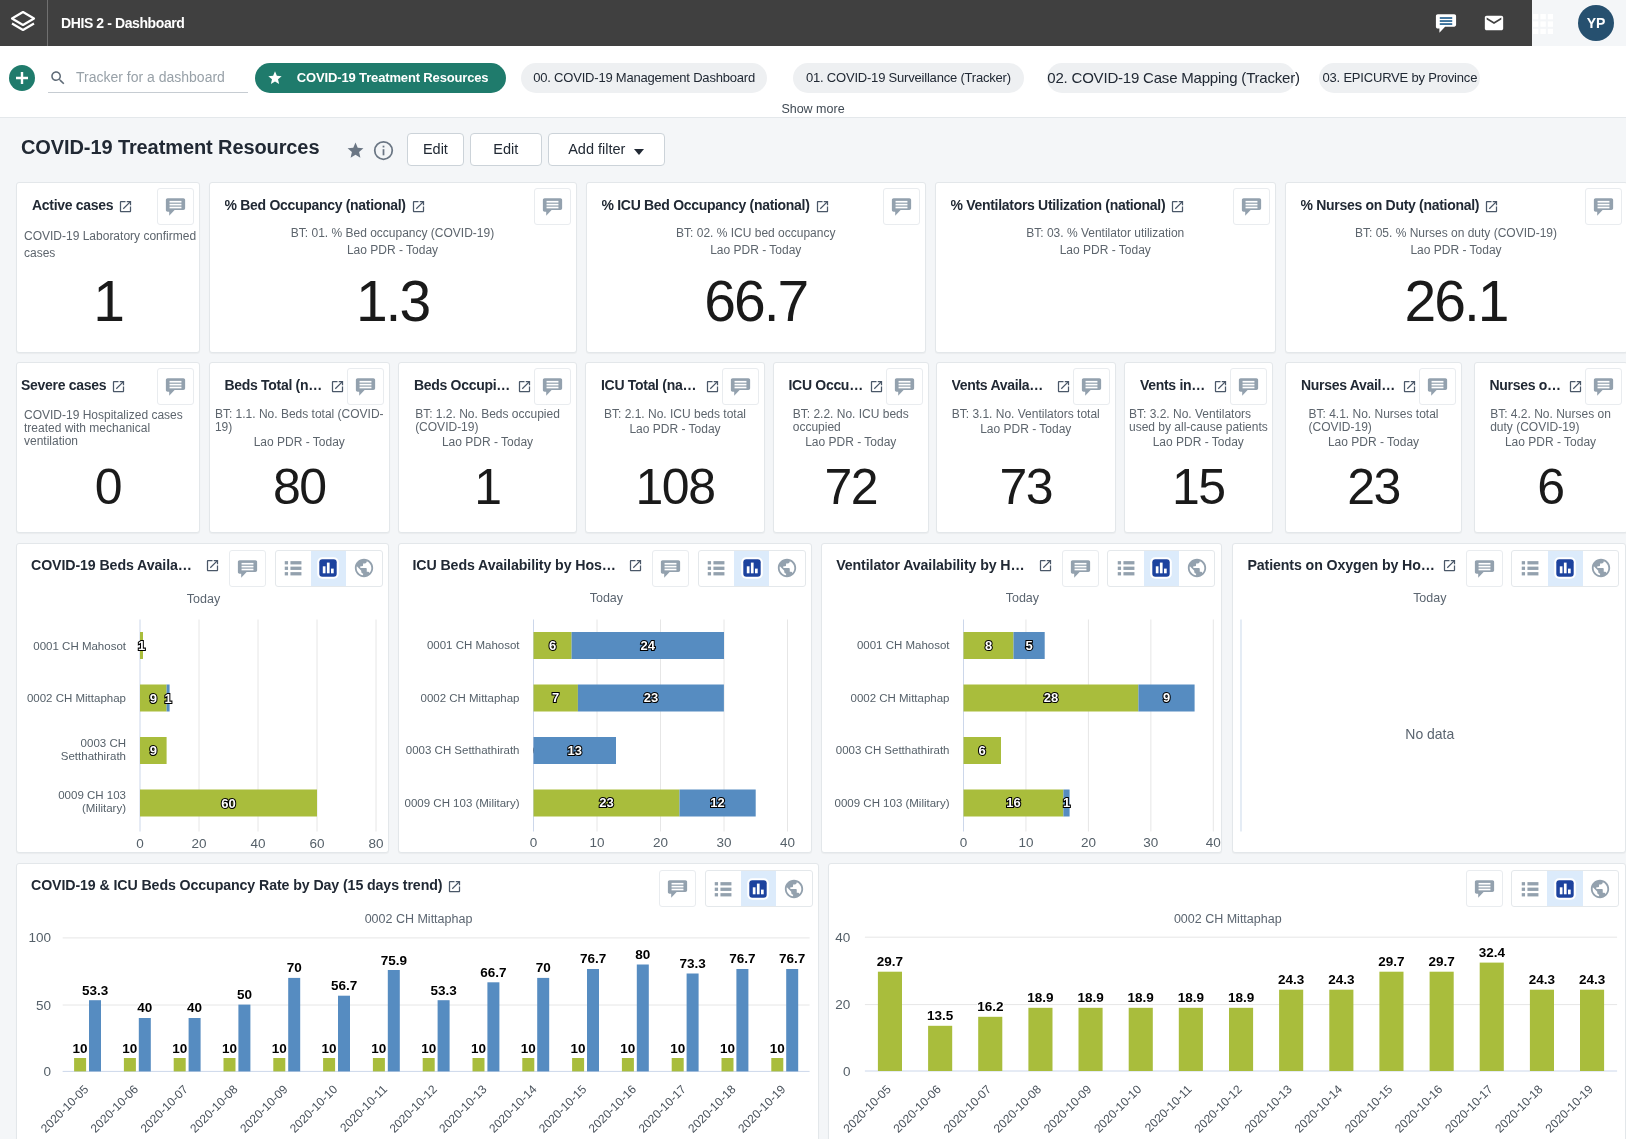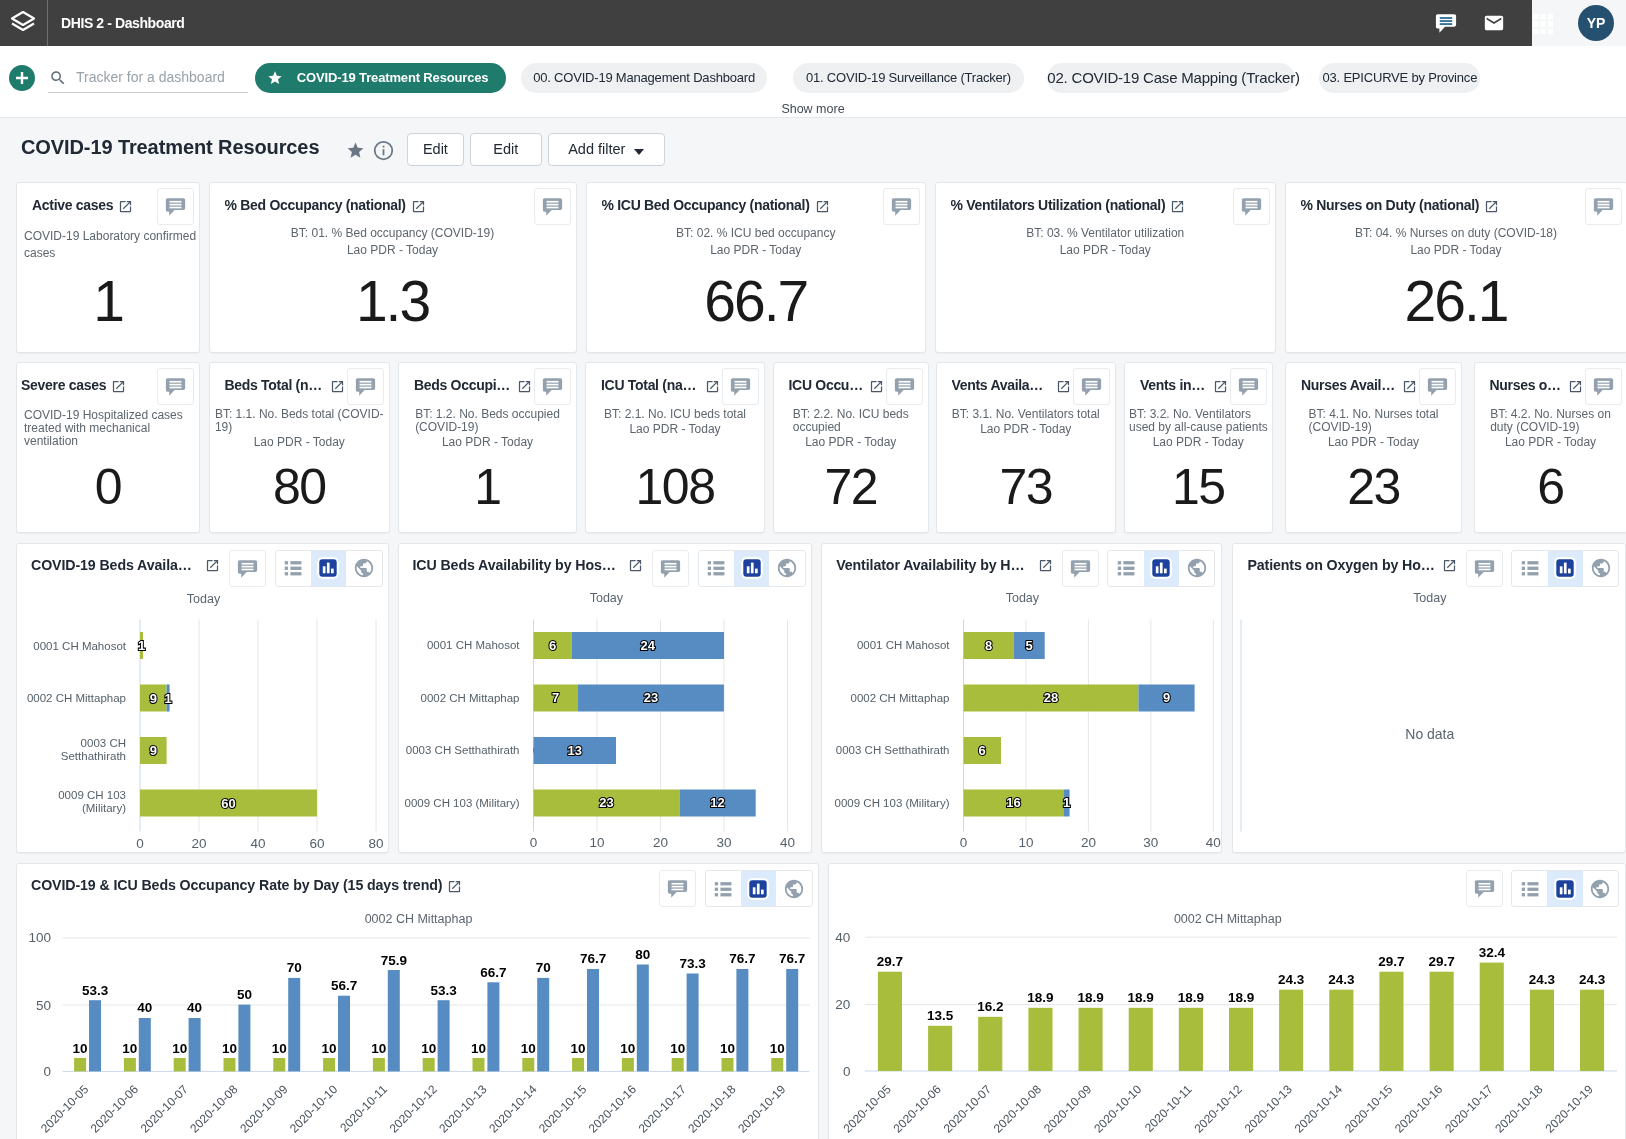--- a/index.html
+++ b/index.html
@@ -150,21 +150,21 @@
         </svg></span>
     </div>
     <div style="position:absolute;right:5px;top:5px;width:37px;height:37px;border:1px solid #e9ecef;border-radius:3px;display:flex;align-items:center;justify-content:center">
       <svg width="21" height="21" viewBox="0 0 24 24">
         <path fill="#93a1ae" d="M21 2.5H3c-1.1 0-2 .9-2 2v11.5c0 1.1.9 2 2 2h1.8V22.5l6.2-6.5H21c1.1 0 2-.9 2-2v-9.5c0-1.1-.9-2-2-2z"></path>
         <rect x="5.2" y="5.6" width="13.6" height="1.9" fill="#ffffff"></rect>
         <rect x="5.2" y="8.9" width="13.6" height="1.9" fill="#ffffff"></rect>
         <rect x="5.2" y="12.2" width="13.6" height="1.9" fill="#ffffff"></rect>
       </svg>
     </div>
-    <div style="position:absolute;left:0;right:0;top:42.5px;text-align:center;font-size:12px;color:#5d656d;white-space:nowrap">BT: 04. % Nurses on duty (COVID-18)</div>
+    <div style="position:absolute;left:0;right:0;top:42.5px;text-align:center;font-size:12px;color:#5d656d;white-space:nowrap">BT: 05. % Nurses on duty (COVID-19)</div>
     <div style="position:absolute;left:0;right:0;top:59.5px;text-align:center;font-size:12px;color:#5d656d;white-space:nowrap">Lao PDR - Today</div>
     <div style="position:absolute;left:0;right:0;top:85.2px;text-align:center;font-size:57px;color:#1a1a1a;font-weight:400;letter-spacing:-2px">26.1</div>
   </div>
 <div class="card" style="left:16px;top:362px;width:184px;height:170.5px">
     <div style="position:absolute;left:4px;top:14px;right:44px;display:flex;align-items:center">
       <span class="ttl" style="overflow:hidden;white-space:nowrap;text-overflow:ellipsis">Severe cases</span>
       <span style="flex:none;height:15px"><svg style="vertical-align:-2px;margin-left:5px" width="15" height="15" viewBox="0 0 24 24">
           <path fill="#4a5768" d="M19 19H5V5h7V3H5c-1.11 0-2 .9-2 2v14c0 1.1.89 2 2 2h14c1.1 0 2-.9 2-2v-7h-2v7zM14 3v2h3.59l-9.83 9.83 1.41 1.41L19 6.41V10h2V3h-7z"></path>
         </svg></span>
     </div>

